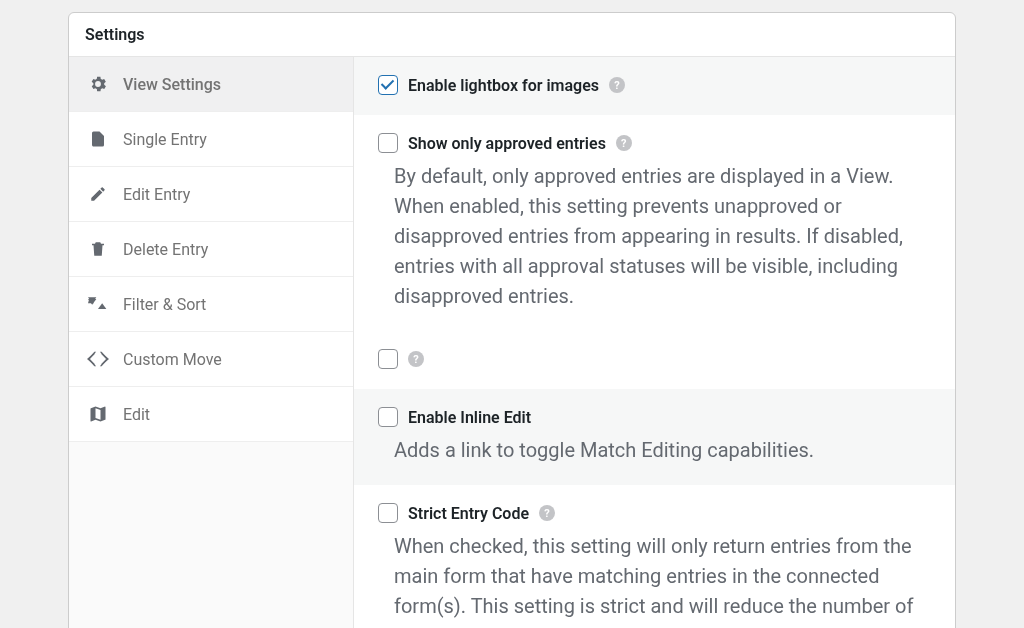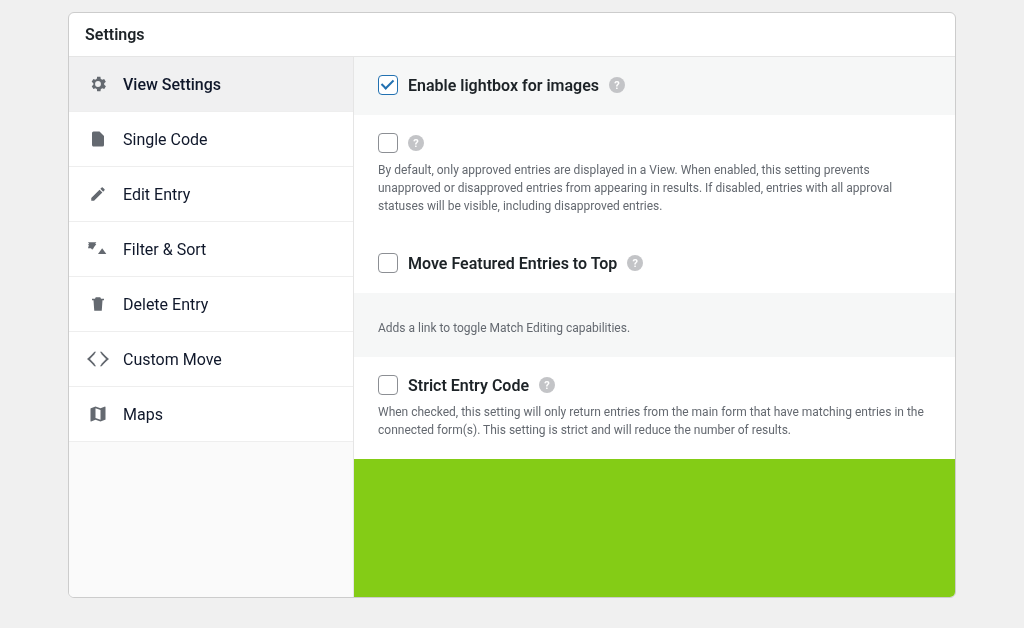--- a/index.html
+++ b/index.html
@@ -33,21 +33,21 @@
       border-right: 1px solid #e5e5e5;
       background: #fafafa;
     }
     .sidebar ul { list-style: none; }
     .sidebar li {
       display: flex;
       align-items: center;
       gap: 14px;
       padding: 16px 18px;
       font-size: 16px;
-      color: #0f172a;
+      color: #737373;
       border-bottom: 1px solid #eee;
       cursor: pointer;
       background: #fff;
     }
     .sidebar li.active {
       background: #f0f0f1;
       font-weight: 500;
     }
     .sidebar li .ico {
       width: 22px;
@@ -77,22 +77,23 @@
       gap: 10px;
     }
     .row-label {
       font-weight: 600;
       font-size: 16px;
       color: #1d2327;
     }
     .row-desc {
       margin-top: 8px;
       color: #646970;
-      font-size: 12px;
+      font-size: 20px;
       line-height: 1.5;
+      margin-left: 16px;
     }
     input[type="checkbox"].cb {
       appearance: none;
       width: 20px;
       height: 20px;
       border: 1.5px solid #8c8f94;
       border-radius: 4px;
       background: #fff;
       position: relative;
       cursor: pointer;
@@ -145,103 +146,107 @@
           <span>View Settings</span>
         </li>
 
 
         <li>
           <span class="ico">
             <svg width="18" height="20" viewBox="0 0 24 24" fill="#646970">
                 <path d="M14 2H6a2 2 0 0 0-2 2v16c0 1.1.9 2 2 2h12a2 2 0 0 0 2-2V8l-6-6z"></path>
               </svg>
           </span>
-          <span>Single Code</span>
+          <span>Single Entry</span>
         </li>
 
         <li>
           <span class="ico">
             <svg width="18" height="18" viewBox="0 0 24 24" fill="#646970">
                 <path d="M3 17.25V21h3.75L17.8 9.94l-3.75-3.75L3 17.25zM20.7 7.04a1 1 0 0 0 0-1.41l-2.34-2.34a1 1 0 0 0-1.41 0L15.13 5.1l3.75 3.75 1.82-1.81z"></path>
               </svg>
           </span>
           <span>Edit Entry</span>
+        </li>
+
+        <li>
+          <span class="ico">
+            <svg width="18" height="20" viewBox="0 0 24 24" fill="#646970">
+                <path d="M6 7h12l-1 14H7L6 7zm3-4h6l1 2h4v2H4V5h4l1-2z"></path>
+              </svg>
+          </span>
+          <span>Delete Entry</span>
         </li>
 
         <li>
           <span class="ico">
             <svg width="20" height="16" viewBox="0 0 24 16" fill="#646970">
                 <path d="M2 0l5 7H0l2-7zm0 0h0zM0 0h10L5 7 0 0zm14 16l5-7H9l5 7zm0 0h0zM9 9h10l-5 7-5-7z"></path>
                 <polygon points="0,2 10,2 5,9"></polygon>
                 <polygon points="12,14 22,14 17,7"></polygon>
               </svg>
           </span>
           <span>Filter &amp; Sort</span>
         </li>
 
-        <li>
-          <span class="ico">
-            <svg width="18" height="20" viewBox="0 0 24 24" fill="#646970">
-                <path d="M6 7h12l-1 14H7L6 7zm3-4h6l1 2h4v2H4V5h4l1-2z"></path>
-              </svg>
-          </span>
-          <span>Delete Entry</span>
-        </li>
-
 
         <li>
           <span class="ico">
             <svg width="22" height="16" viewBox="0 0 24 16" fill="#646970">
                 <path d="M9 2L3 8l6 6-2 0L0 8l7-6h2zm6 0l6 6-6 6h2l7-6-7-6h-2z"></path>
                 <polygon points="8,0 10,0 3,8 10,16 8,16 1,8"></polygon>
                 <polygon points="16,0 14,0 21,8 14,16 16,16 23,8"></polygon>
               </svg>
           </span>
           <span>Custom Move</span>
         </li>
 
         <li>
           <span class="ico">
             <svg width="20" height="20" viewBox="0 0 24 24" fill="#646970">
                 <path d="M20.5 3l-5.5 2L9 3 3.5 5A.5.5 0 0 0 3 5.5v15a.5.5 0 0 0 .7.5L9 19l6 2 5.5-2a.5.5 0 0 0 .5-.5v-15a.5.5 0 0 0-.5-.5zM15 19l-6-2.1V5l6 2.1V19z"></path>
               </svg>
           </span>
-          <span>Maps</span>
+          <span>Edit</span>
         </li>
 
       </ul>
     </nav>
 
     <div class="content">
 
       <div class="setting-row alt">
         <div class="row-head">
           <input type="checkbox" class="cb" checked="" style="">
           <span class="row-label">Enable lightbox for images</span>
           <span class="help-icon">?</span>
         </div>
       </div>
 
       <div class="setting-row">
         <div class="row-head">
           <input type="checkbox" class="cb" style="">
+          <span class="row-label">Show only approved entries</span>
           <span class="help-icon">?</span>
         </div>
         <div class="row-desc">By default, only approved entries are displayed in a View. When enabled, this setting prevents unapproved or disapproved entries from appearing in results. If disabled, entries with all approval statuses will be visible, including disapproved entries.</div>
       </div>
 
       <div class="setting-row">
         <div class="row-head">
           <input type="checkbox" class="cb" style="">
-          <span class="row-label">Move Featured Entries to Top</span>
           <span class="help-icon">?</span>
         </div>
       </div>
 
       <div class="setting-row alt">
+        <div class="row-head">
+          <input type="checkbox" class="cb" style="">
+          <span class="row-label">Enable Inline Edit</span>
+        </div>
         <div class="row-desc">Adds a link to toggle Match Editing capabilities.</div>
       </div>
 
       <div class="setting-row">
         <div class="row-head">
           <input type="checkbox" class="cb" style="">
           <span class="row-label">Strict Entry Code</span>
           <span class="help-icon">?</span>
         </div>
         <div class="row-desc">When checked, this setting will only return entries from the main form that have matching entries in the connected form(s). This setting is strict and will reduce the number of results.</div>

